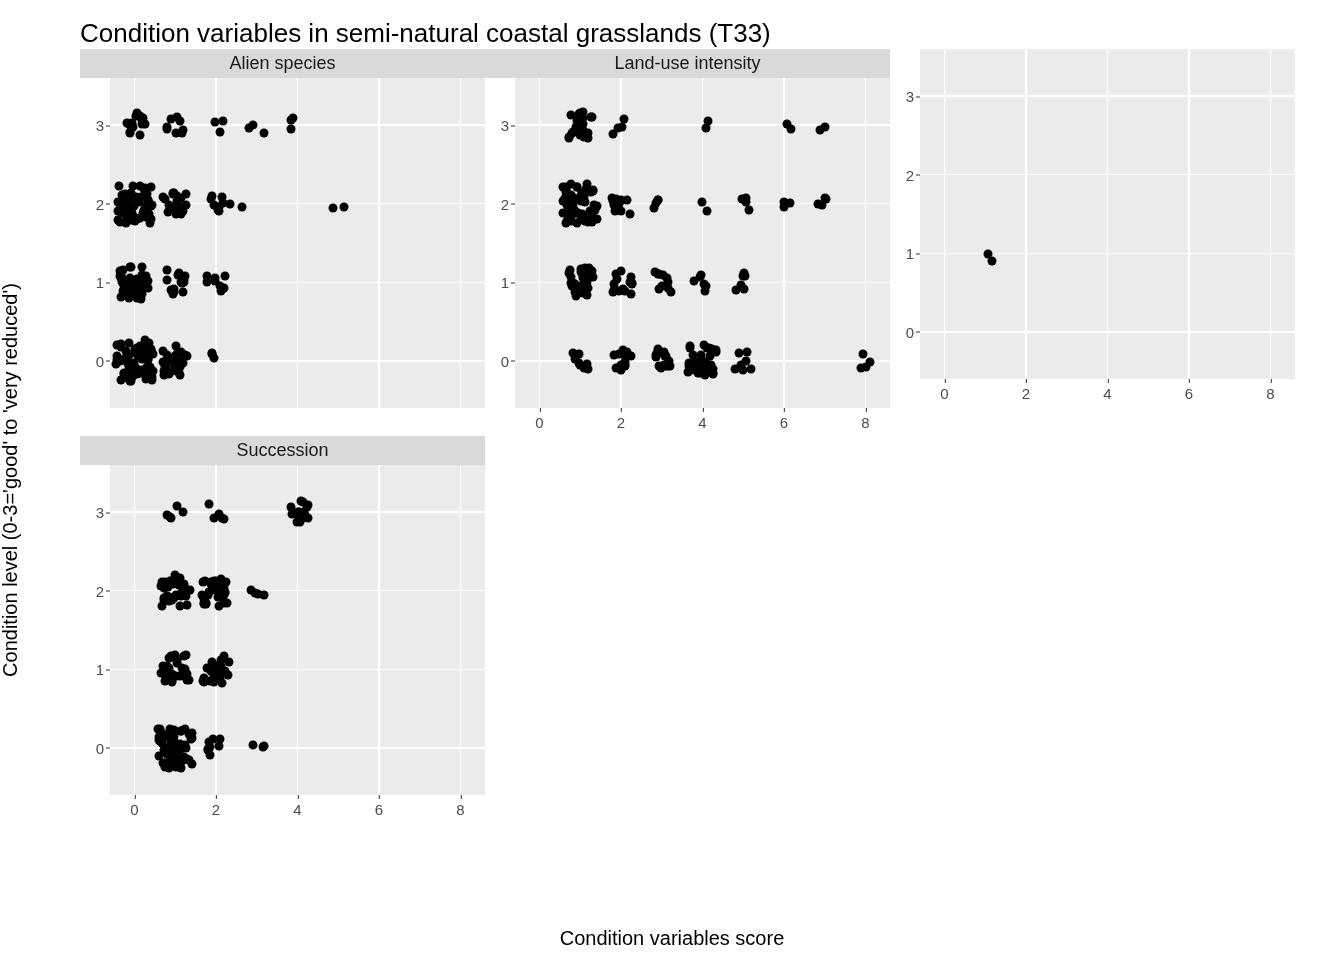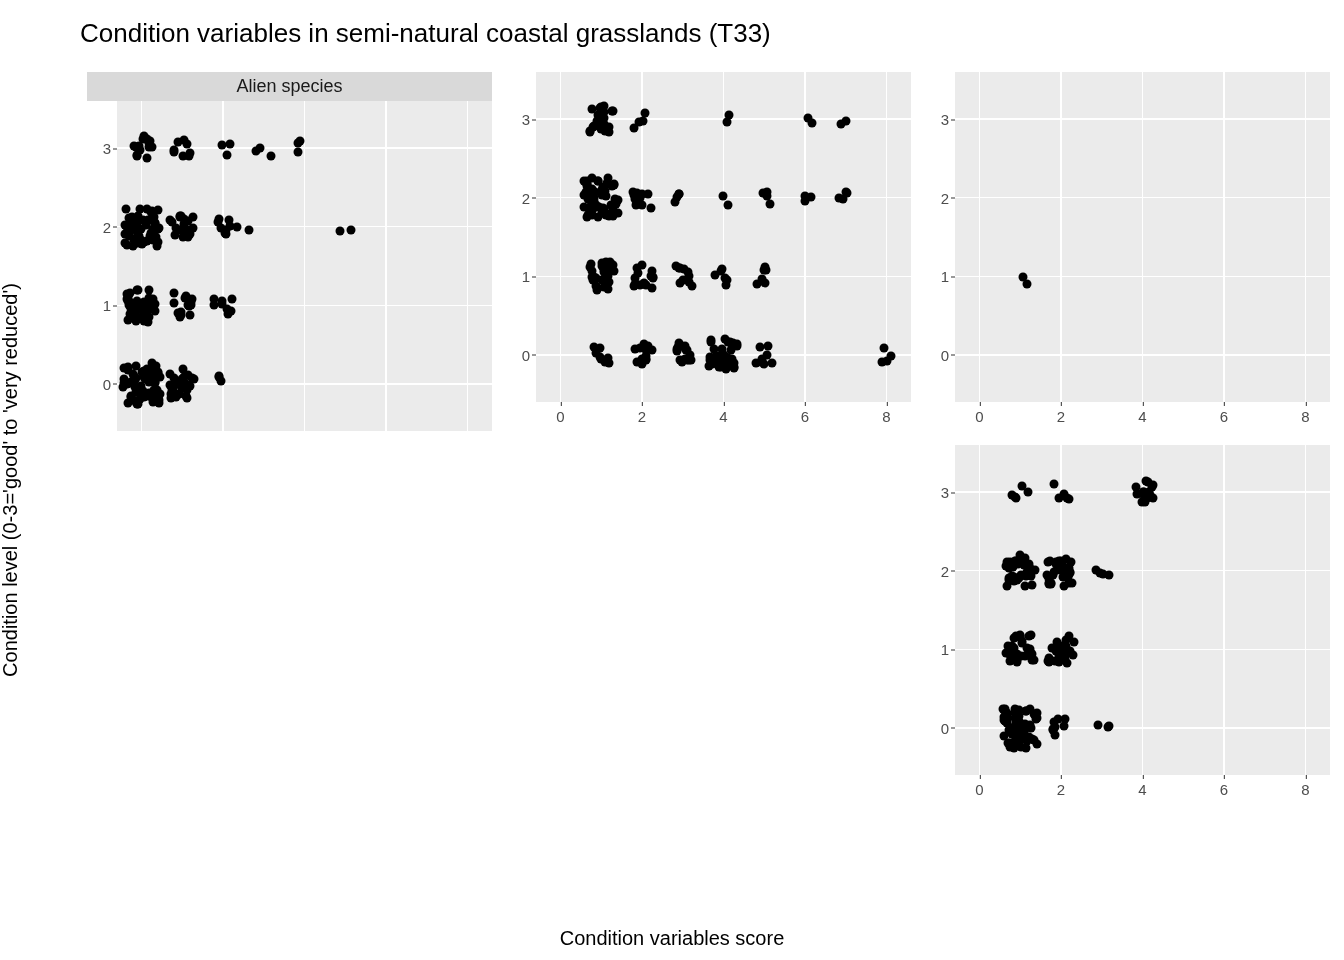--- a/index.html
+++ b/index.html
@@ -31,29 +31,27 @@
   .xlabel {
     position: absolute;
     bottom: 10px;
     left: 50%;
     transform: translateX(-50%);
     font-size: 20px;
     color: #000;
   }
   .facet-grid {
     position: absolute;
-    top: 72px;
+    top: 49px;
     left: 80px;
     width: 1250px;
     height: 840px;
     display: flex;
     flex-wrap: wrap;
-    gap: 14px;
     align-content: flex-start;
-    justify-content: flex-end;
   }
   .facet {
     width: 405px;
     display: flex;
     flex-direction: column;
   }
   .strip {
     background: #d9d9d9;
     text-align: center;
     font-size: 18px;
@@ -435,20 +433,21 @@
           <div class="pt" style="left: 142.852px; top: 47.4723px;"></div>
           <div class="pt" style="left: 153.902px; top: 55.0451px;"></div>
           <div class="pt" style="left: 139.218px; top: 50.2092px;"></div>
           <div class="pt" style="left: 181.081px; top: 50.7915px;"></div>
           <div class="pt" style="left: 182.55px; top: 39.6845px;"></div>
           <div class="pt" style="left: 180.955px; top: 41.6208px;"></div>
         </div>
       </div>
     </div>
     <div class="facet">
+      <div class="strip">Land-use intensity</div>
       <div class="panel-wrap">
         <div class="yaxis" style="height: 330px;">
           <div class="ytick" style="top: 282.857px;">0</div>
           <div class="ytick" style="top: 204.286px;">1</div>
           <div class="ytick" style="top: 125.714px;">2</div>
           <div class="ytick" style="top: 47.1429px;">3</div>
         </div>
         <div class="panel">
           <div class="grid-h" style="top: 282.107px;"></div>
           <div class="grid-h" style="top: 203.536px;"></div>
@@ -759,20 +758,21 @@
       </div>
       <div class="xaxis">
         <div class="xtick" style="left: 24.4565px;">0</div>
         <div class="xtick" style="left: 105.978px;">2</div>
         <div class="xtick" style="left: 187.5px;">4</div>
         <div class="xtick" style="left: 269.022px;">6</div>
         <div class="xtick" style="left: 350.543px;">8</div>
       </div>
     </div>
     <div class="facet">
+      <div class="strip">Succession</div>
       <div class="panel-wrap">
         <div class="yaxis" style="height: 330px;">
           <div class="ytick" style="top: 282.857px;">0</div>
           <div class="ytick" style="top: 204.286px;">1</div>
           <div class="ytick" style="top: 125.714px;">2</div>
           <div class="ytick" style="top: 47.1429px;">3</div>
         </div>
         <div class="panel">
           <div class="grid-h" style="top: 282.107px;"></div>
           <div class="grid-h" style="top: 203.536px;"></div>

